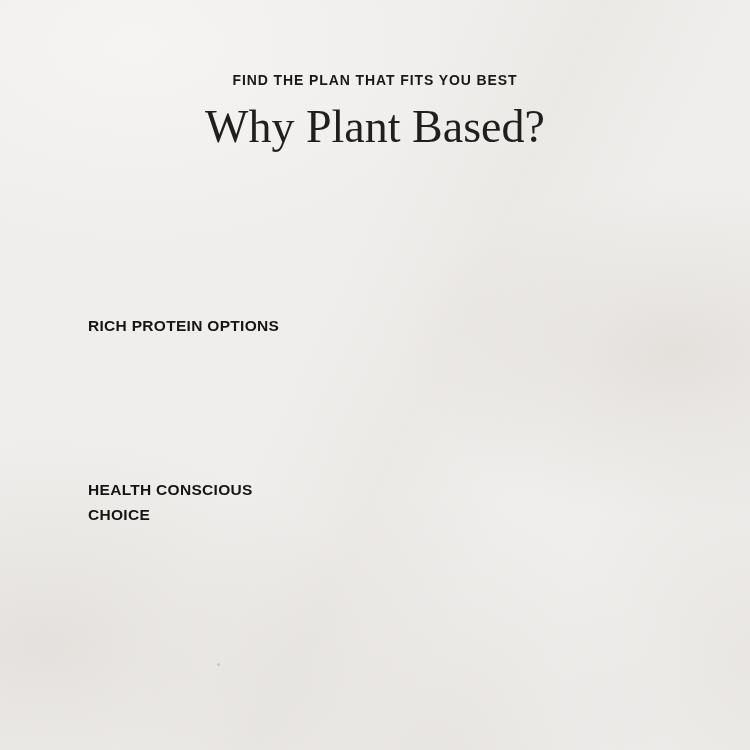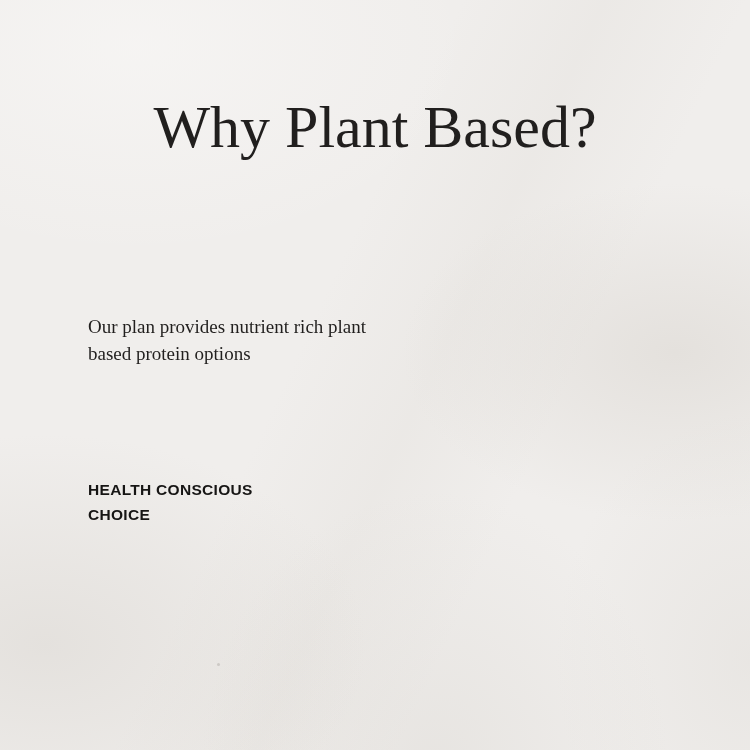--- a/index.html
+++ b/index.html
@@ -48,21 +48,21 @@
   }
   .title {
     position: absolute;
     top: 98px;
     left: 0;
     width: 100%;
     margin: 0;
     text-align: center;
     font-family: "Liberation Serif", serif;
     font-weight: normal;
-    font-size: 60px;
+    font-size: 46px;
     line-height: 58px;
     color: #211f1e;
   }
   .feature-row {
     position: absolute;
     left: 88px;
     width: 600px;
     display: flex;
     align-items: flex-start;
   }
@@ -90,25 +90,25 @@
     white-space: pre-line;
   }
 </style>
 </head>
 <body>
 
 <div class="canvas">
   <div class="texture"></div>
   <div class="speck"></div>
 
+  <div class="eyebrow">FIND THE PLAN THAT FITS YOU BEST</div>
 
   <h1 class="title">Why Plant Based?</h1>
 
   <div class="feature-row row-1">
-    <div class="feature-desc">Our plan provides nutrient rich plant
-based protein options</div>
+    <div class="feature-label">RICH PROTEIN OPTIONS</div>
   </div>
 
   <div class="feature-row row-2">
     <div class="feature-label">HEALTH CONSCIOUS
 CHOICE</div>
   </div>
 </div>
 
 </body></html>

